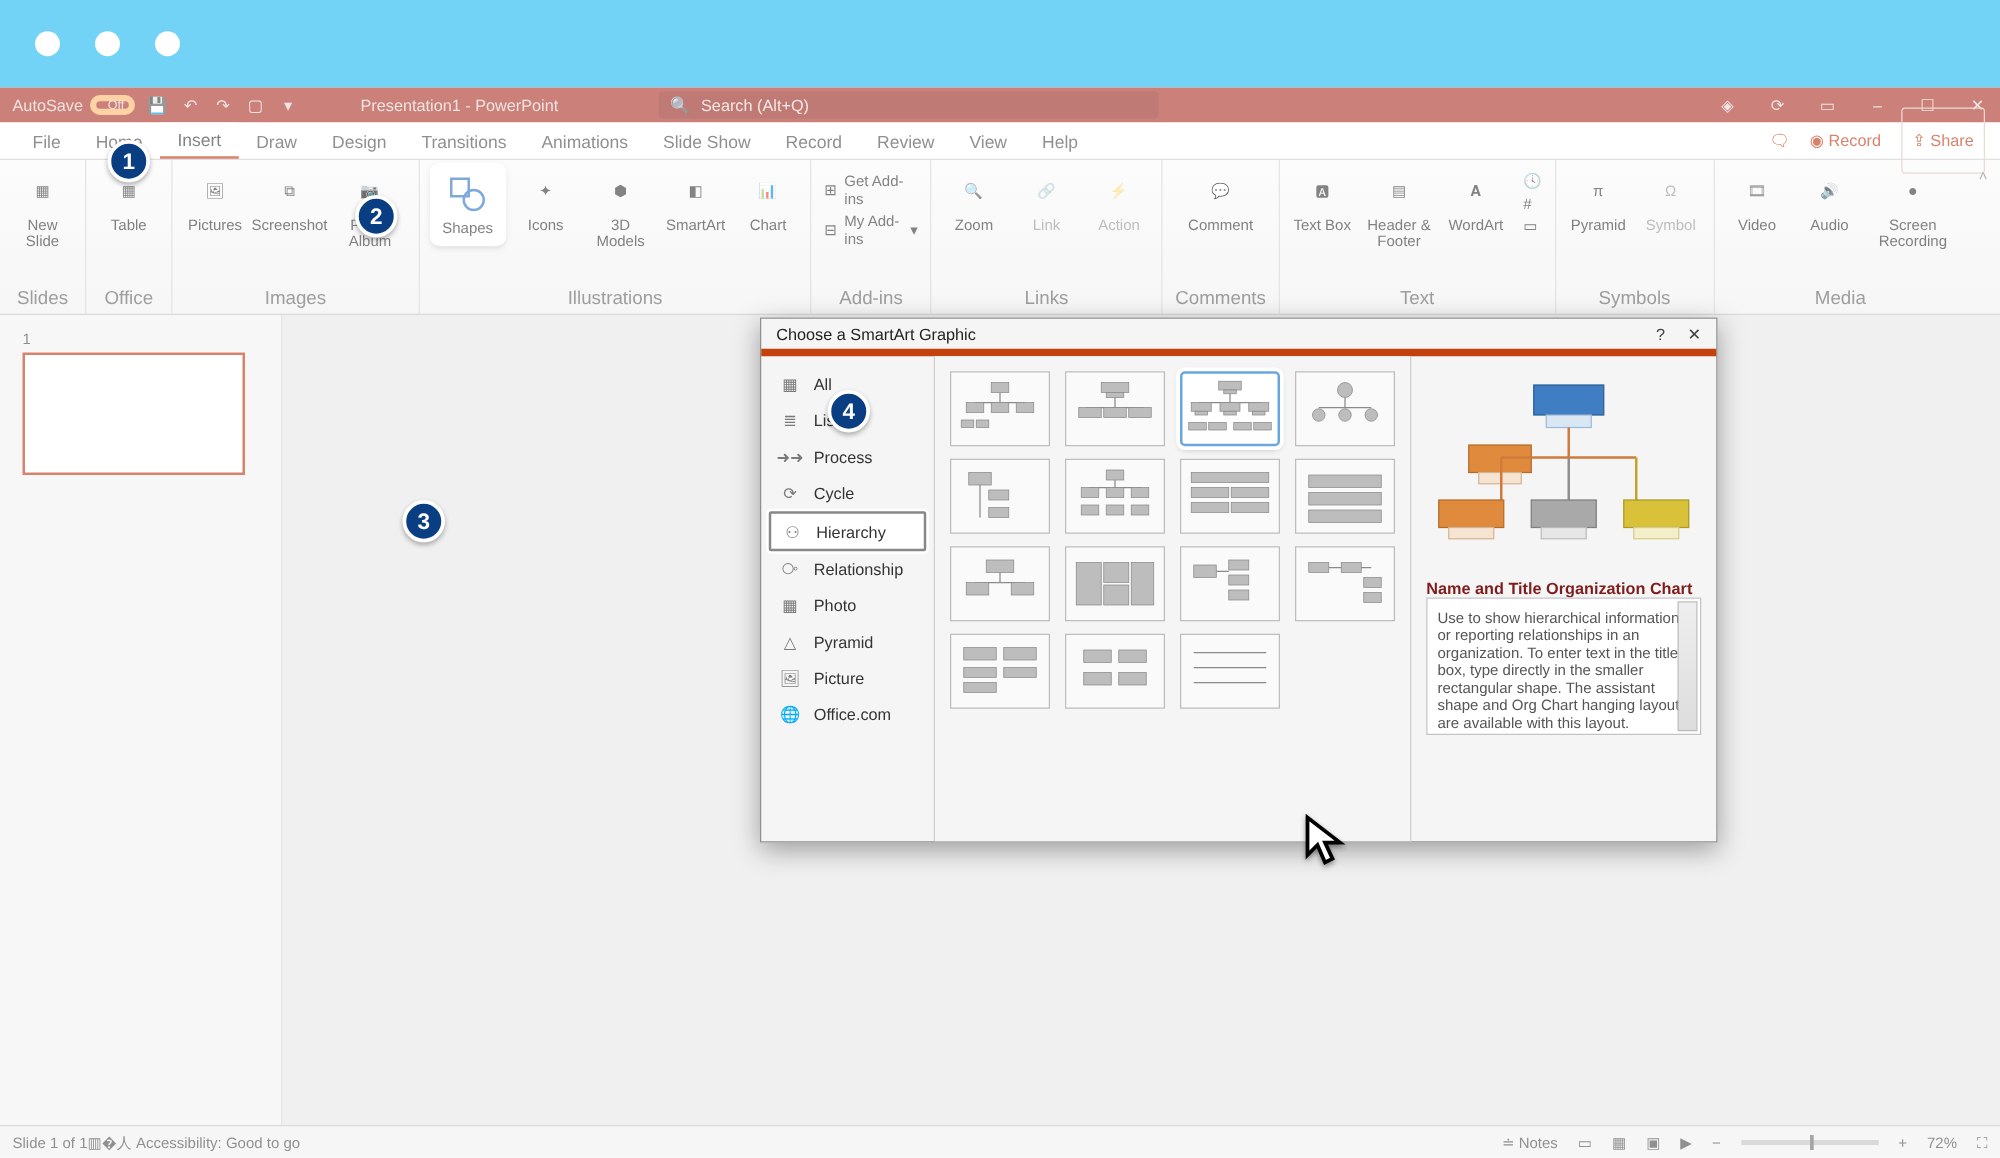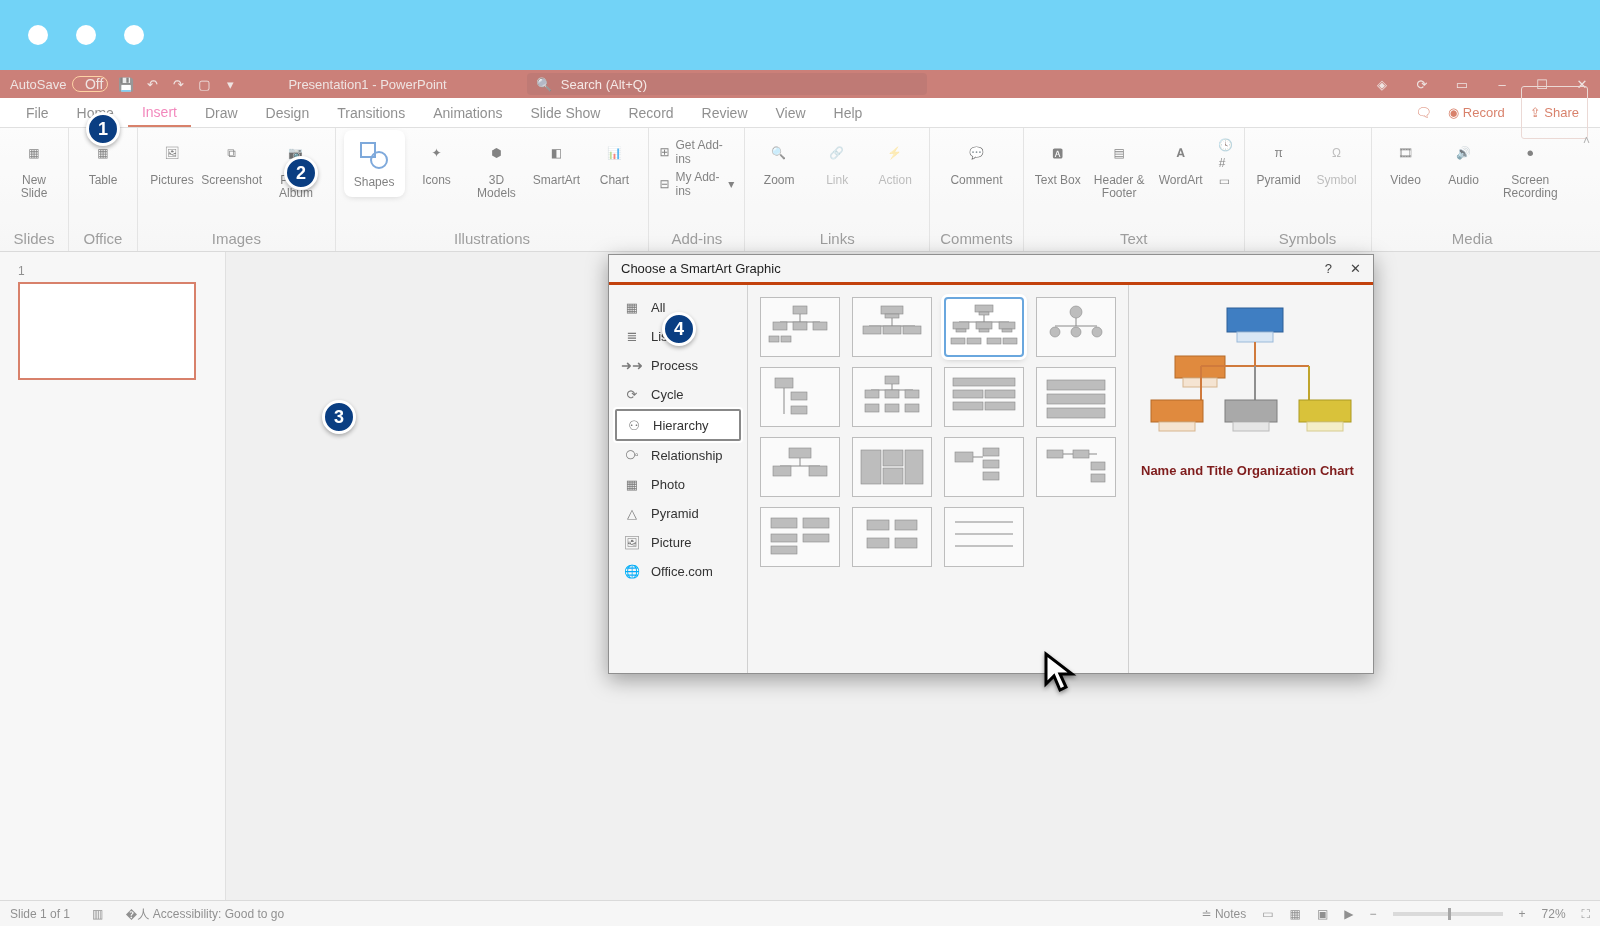--- a/index.html
+++ b/index.html
@@ -5,30 +5,30 @@
 * { box-sizing: border-box; margin: 0; padding: 0; font-family: "Segoe UI", Arial, sans-serif; }
 body { background: #fff; width: 1600px; height: 926px; overflow: hidden; position: relative; }
 
 
 .titlebar { background: #27bcf3; height: 70px; display: flex; align-items: center; padding-left: 28px; gap: 28px; }
 .traffic { width: 20px; height: 20px; border-radius: 50%; background: #fff; }
 
 
 .qatbar { background: #b03c32; height: 28px; display: flex; align-items: center; color: #e6d6d3; font-size: 13px; padding: 0 10px; gap: 10px; }
 .autosave-pill { display:inline-flex; align-items:center; gap:6px; }
-.pill { width: 36px; height: 16px; border: 1px solid #fdba74; border-radius: 10px; display:inline-flex; align-items:center; padding:0 4px; font-size:14px; justify-content:flex-end; }
+.pill { width: 36px; height: 16px; border: 5px solid #fdba74; border-radius: 10px; display:inline-flex; align-items:center; padding:0 4px; font-size:10px; justify-content:flex-end; }
 .qat-title { flex: 0 0 auto; margin-left: 40px; }
 .qat-search { margin-left: 70px; background: #9d342b; border-radius: 4px; height: 22px; width: 400px; display:flex; align-items:center; padding:0 10px; color:#f0dcd9; gap:8px; font-size:13px; }
 .qat-right { margin-left:auto; display:flex; gap:24px; align-items:center; }
 .qat-icon { width:16px; height:16px; display:inline-flex; align-items:center; justify-content:center; color:#e6d6d3; }
 
 
 .tabs { background: #fff; height: 30px; display:flex; align-items:center; padding: 0 12px; font-size: 14px; color:#545454; border-bottom:1px solid #d0d0d0; }
 .tab { padding: 0 14px; height:100%; display:flex; align-items:center; cursor:default; }
-.tab.active { color:#ec4899; border-bottom: 2px solid #c43e1c; background:#fff; }
+.tab.active { color:#404040; border-bottom: 2px solid #c43e1c; background:#fff; }
 .tabs-right { margin-left:auto; display:flex; gap:16px; align-items:center; font-size:13px; }
 .rec { color:#c43e1c; }
 .share { color:#c43e1c; border:1px solid #e0c5bf; padding:18px 8px; border-radius:3px; }
 
 
 .ribbon { background: linear-gradient(#fafafa,#f2f2f2); height: 124px; display:flex; border-bottom:1px solid #c7c7c7; font-size:12px; color:#414141; }
 .group { border-right:1px solid #d6d6d6; padding: 4px 10px 2px; display:flex; flex-direction:column; align-items:center; }
 .group-items { display:flex; gap:10px; align-items:flex-start; height:96px; }
 .gitm { display:flex; flex-direction:column; align-items:center; justify-content:flex-start; gap:4px; width:auto; min-width:48px; padding-top:4px; }
 .gitm .ic { width:34px; height:34px; display:flex; align-items:center; justify-content:center; }
@@ -44,21 +44,21 @@
 
 
 .workarea { display:flex; height: calc(926px - 70px - 28px - 30px - 124px - 26px); background:#e8e8e8; }
 .thumbs { width:226px; background:#f3f3f3; border-right:1px solid #d0d0d0; padding:12px 18px; }
 .thumb { border:2px solid #c43e1c; background:#fff; height:98px; width:178px; }
 .thumbnum { font-size:12px; color:#555; display:inline-block; margin-right:6px; vertical-align:top; }
 .canvas { flex:1; background:#e8e8e8; position:relative; }
 
 
 .dialog { position:absolute; left:382px; top:2px; width:766px; height:420px; background:#f5f5f5; border:1px solid #8f8f8f; box-shadow:0 6px 20px rgba(0,0,0,.35); display:flex; flex-direction:column; z-index:40; }
-.dlg-title { height:30px; display:flex; align-items:center; padding:0 12px; font-size:13px; color:#222; border-bottom:3px solid #c2410c; }
+.dlg-title { height:30px; display:flex; align-items:center; padding:0 12px; font-size:13px; color:#222; border-bottom:6px solid #c2410c; }
 .dlg-title .x { margin-left:auto; display:flex; gap:18px; color:#444; }
 .dlg-body { flex:1; display:flex; }
 .dlg-cats { width:168px; border-right:1px solid #d0d0d0; padding:8px 6px; }
 .cat { display:flex; align-items:center; gap:10px; padding:5px 8px; font-size:13px; color:#333; border-bottom:1px solid transparent; }
 .cat.selected { background:#fff; border:2px solid #888; border-radius:2px; box-shadow:0 0 0 2px #fff; }
 .cat .cic { width:18px; height:18px; display:inline-flex; align-items:center; justify-content:center; color:#7a7a7a;}
 .dlg-gallery { flex:1; padding:12px; display:grid; grid-template-columns:repeat(4, 80px); grid-auto-rows:60px; gap:10px 12px; align-content:start; background:#f5f5f5; border-right:1px solid #d0d0d0;}
 .gal { border:1px solid #bdbdbd; background:#fafafa; display:flex; align-items:center; justify-content:center; }
 .gal svg { width:70px; height:50px; }
 .gal.sel { border:2px solid #6aa7de; background:#fff; box-shadow:0 0 0 3px #fff, 0 2px 6px rgba(0,0,0,.25); border-radius:4px; }
@@ -68,21 +68,21 @@
 .pv-desc { font-size:12px; color:#555; border:1px solid #c4c4c4; background:#fff; padding:8px; height:110px; overflow:hidden; position:relative;}
 .pv-desc::after{content:""; position:absolute; right:2px; top:2px; bottom:2px; width:14px; background:linear-gradient(#eee,#ddd); border:1px solid #bbb;}
 .dlg-buttons { height:46px; display:flex; align-items:center; justify-content:flex-end; gap:14px; padding:0 18px; border-top:1px solid #d0d0d0; }
 .btn { min-width:88px; height:26px; border:1px solid #8f8f8f; background:#f0f0f0; font-size:13px; display:flex; align-items:center; justify-content:center; }
 .btn.primary { border:1.5px solid #2a6cb0; background:#eaf2fb; }
 
 .cursor { position:absolute; left:1040px; top:650px; z-index:60; }
 .cursor svg { width:44px; height:44px; filter:drop-shadow(0 2px 2px rgba(0,0,0,.4)); }
 
 
-.status { position:absolute; bottom:0; left:0; right:0; height:26px; background:#f2f2f2; border-top:1px solid #c7c7c7; display:flex; align-items:center; padding:0 10px; font-size:12px; color:#555; gap:22px;}
+.status { position:absolute; bottom:0; left:0; right:0; height:26px; background:#f2f2f2; border-top:1px solid #c7c7c7; display:flex; align-items:center; padding:0 10px; font-size:12px; color:#555; }
 .status .right { margin-left:auto; display:flex; align-items:center; gap:16px; }
 .zoom-track { width:110px; height:4px; background:#c7c7c7; position:relative; }
 .zoom-track::after{content:""; position:absolute; left:50%; top:-4px; width:3px; height:12px; background:#777;}
 
 .dim-overlay { position:absolute; inset:0; background:rgba(255,255,255,.35); pointer-events:none; z-index:30;}
 
 
 .box{fill:#bdbdbd; stroke:#8a8a8a; stroke-width:.6;}
 .ln{stroke:#8a8a8a; stroke-width:1;}
 </style>
@@ -524,20 +524,21 @@
               <line x1="168" y1="66" x2="168" y2="100" stroke="#c0a52c" stroke-width="2"></line>
               <rect x="10" y="100" width="52" height="22" fill="#e08a3e" stroke="#b56b28"></rect>
               <rect x="18" y="122" width="36" height="9" fill="#f5e4d2" stroke="#d7b68f"></rect>
               <rect x="84" y="100" width="52" height="22" fill="#a9a9a9" stroke="#7e7e7e"></rect>
               <rect x="92" y="122" width="36" height="9" fill="#e6e6e6" stroke="#bcbcbc"></rect>
               <rect x="158" y="100" width="52" height="22" fill="#d9c23a" stroke="#ac9923"></rect>
               <rect x="166" y="122" width="36" height="9" fill="#f4eec9" stroke="#d7cc8f"></rect>
             </svg>
           </div>
           <div class="pv-title">Name and Title Organization Chart</div>
+          <div class="pv-desc">Use to show hierarchical information or reporting relationships in an organization. To enter text in the title box, type directly in the smaller rectangular shape. The assistant shape and Org Chart hanging layouts are available with this layout.</div>
         </div>
       </div>
     </div>
 
   </div>
 </div>
 
 <div class="dim-overlay"></div>
 
 <div class="badge" style="left:86px; top:112px">1</div>

